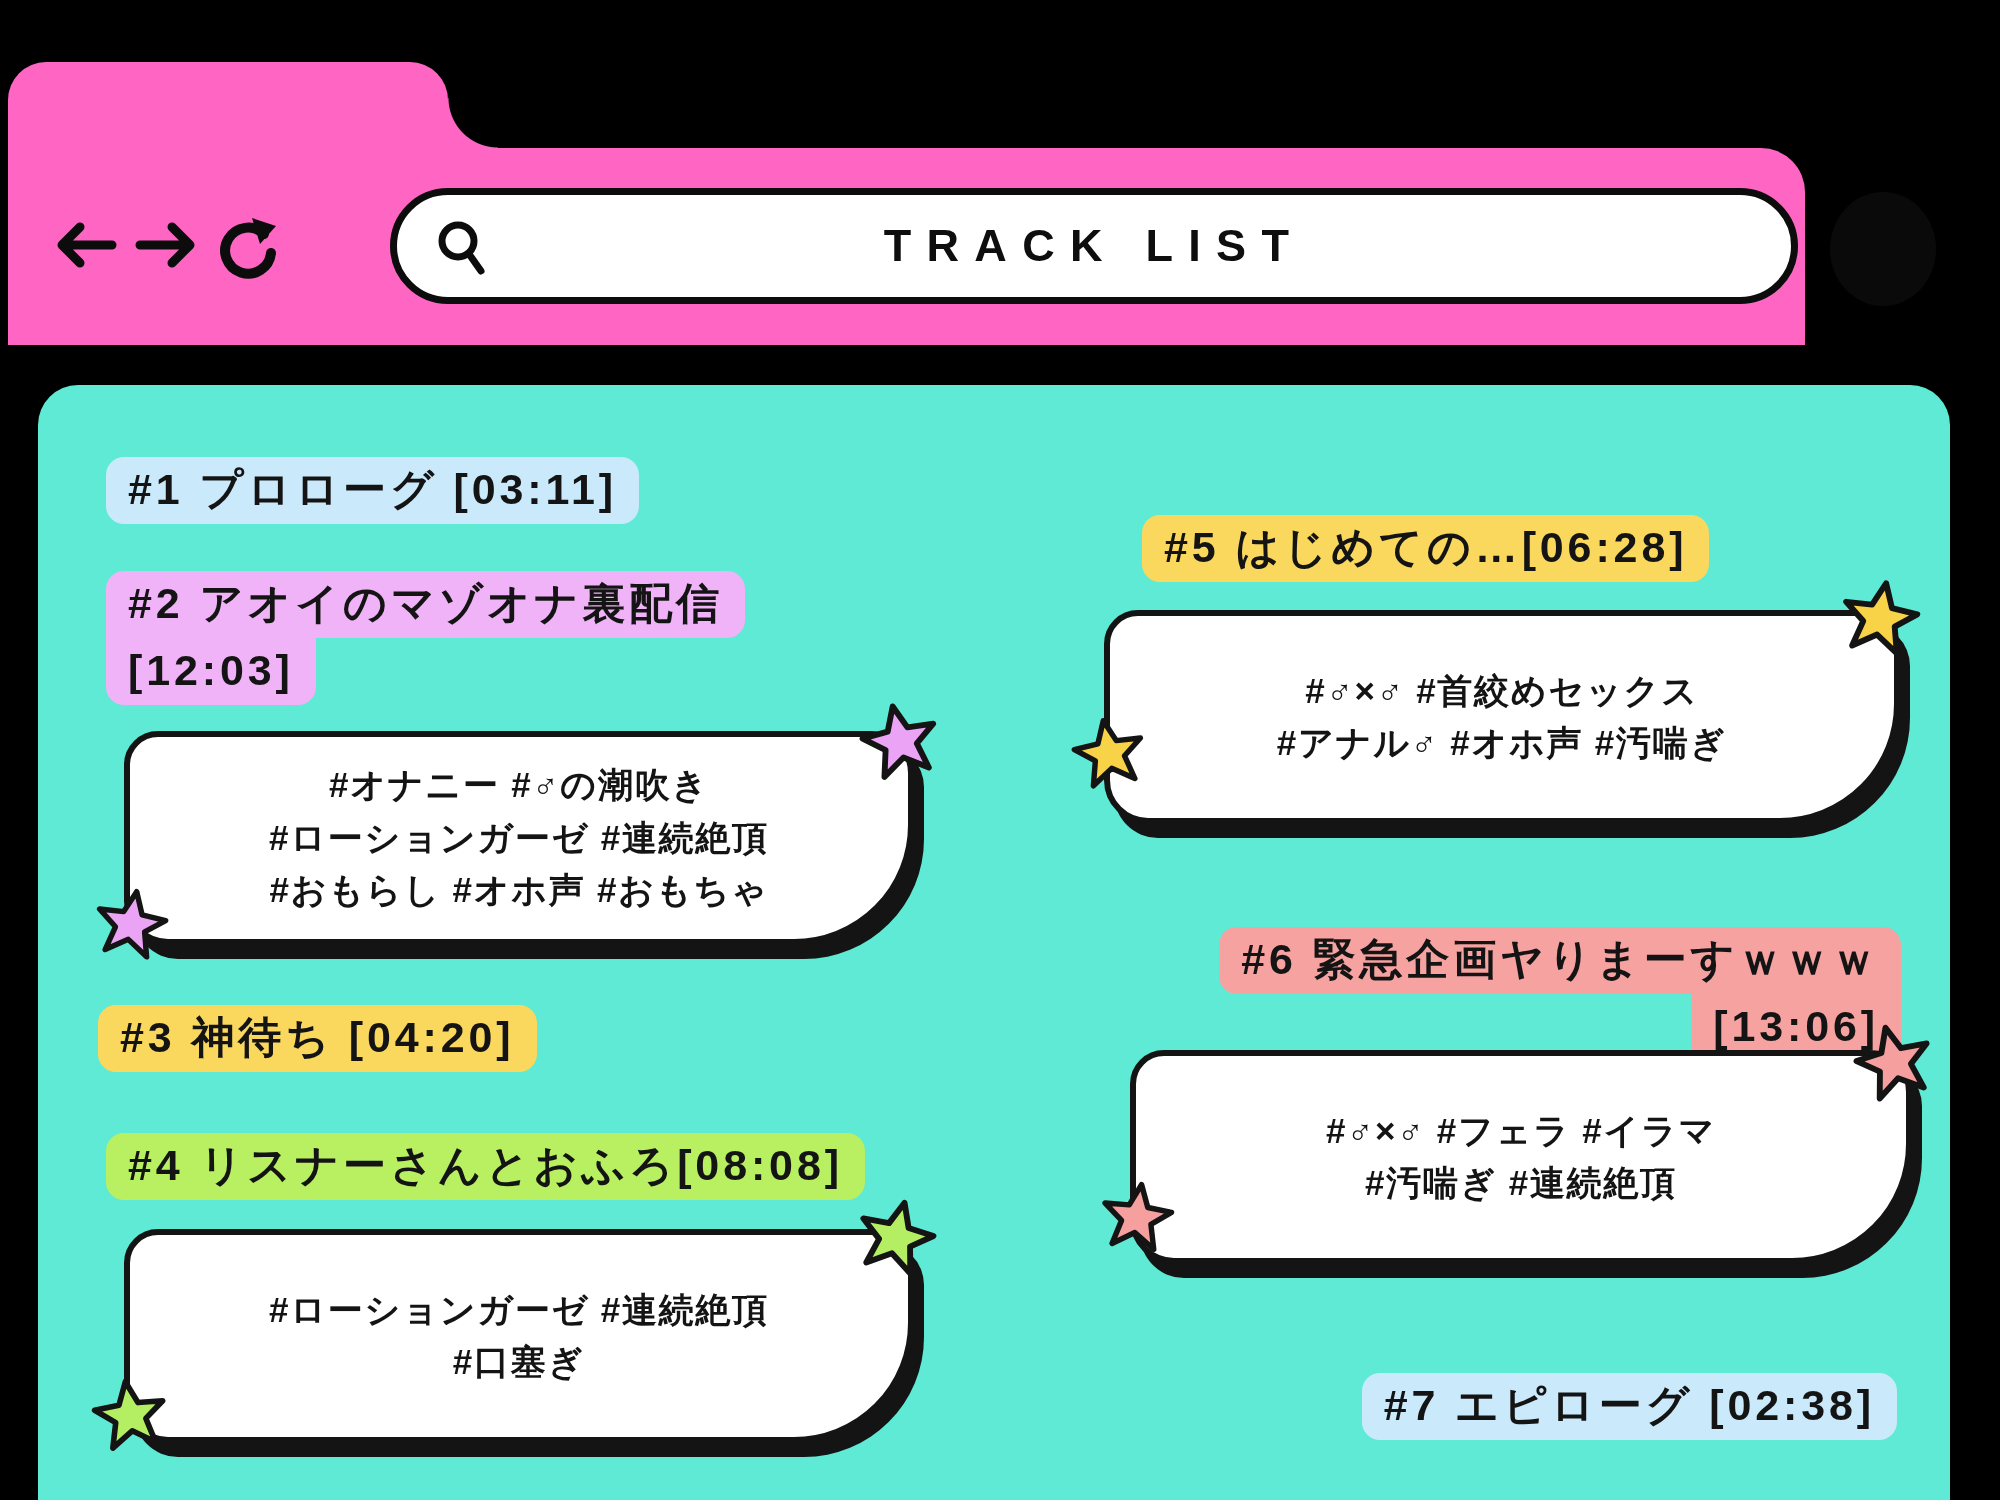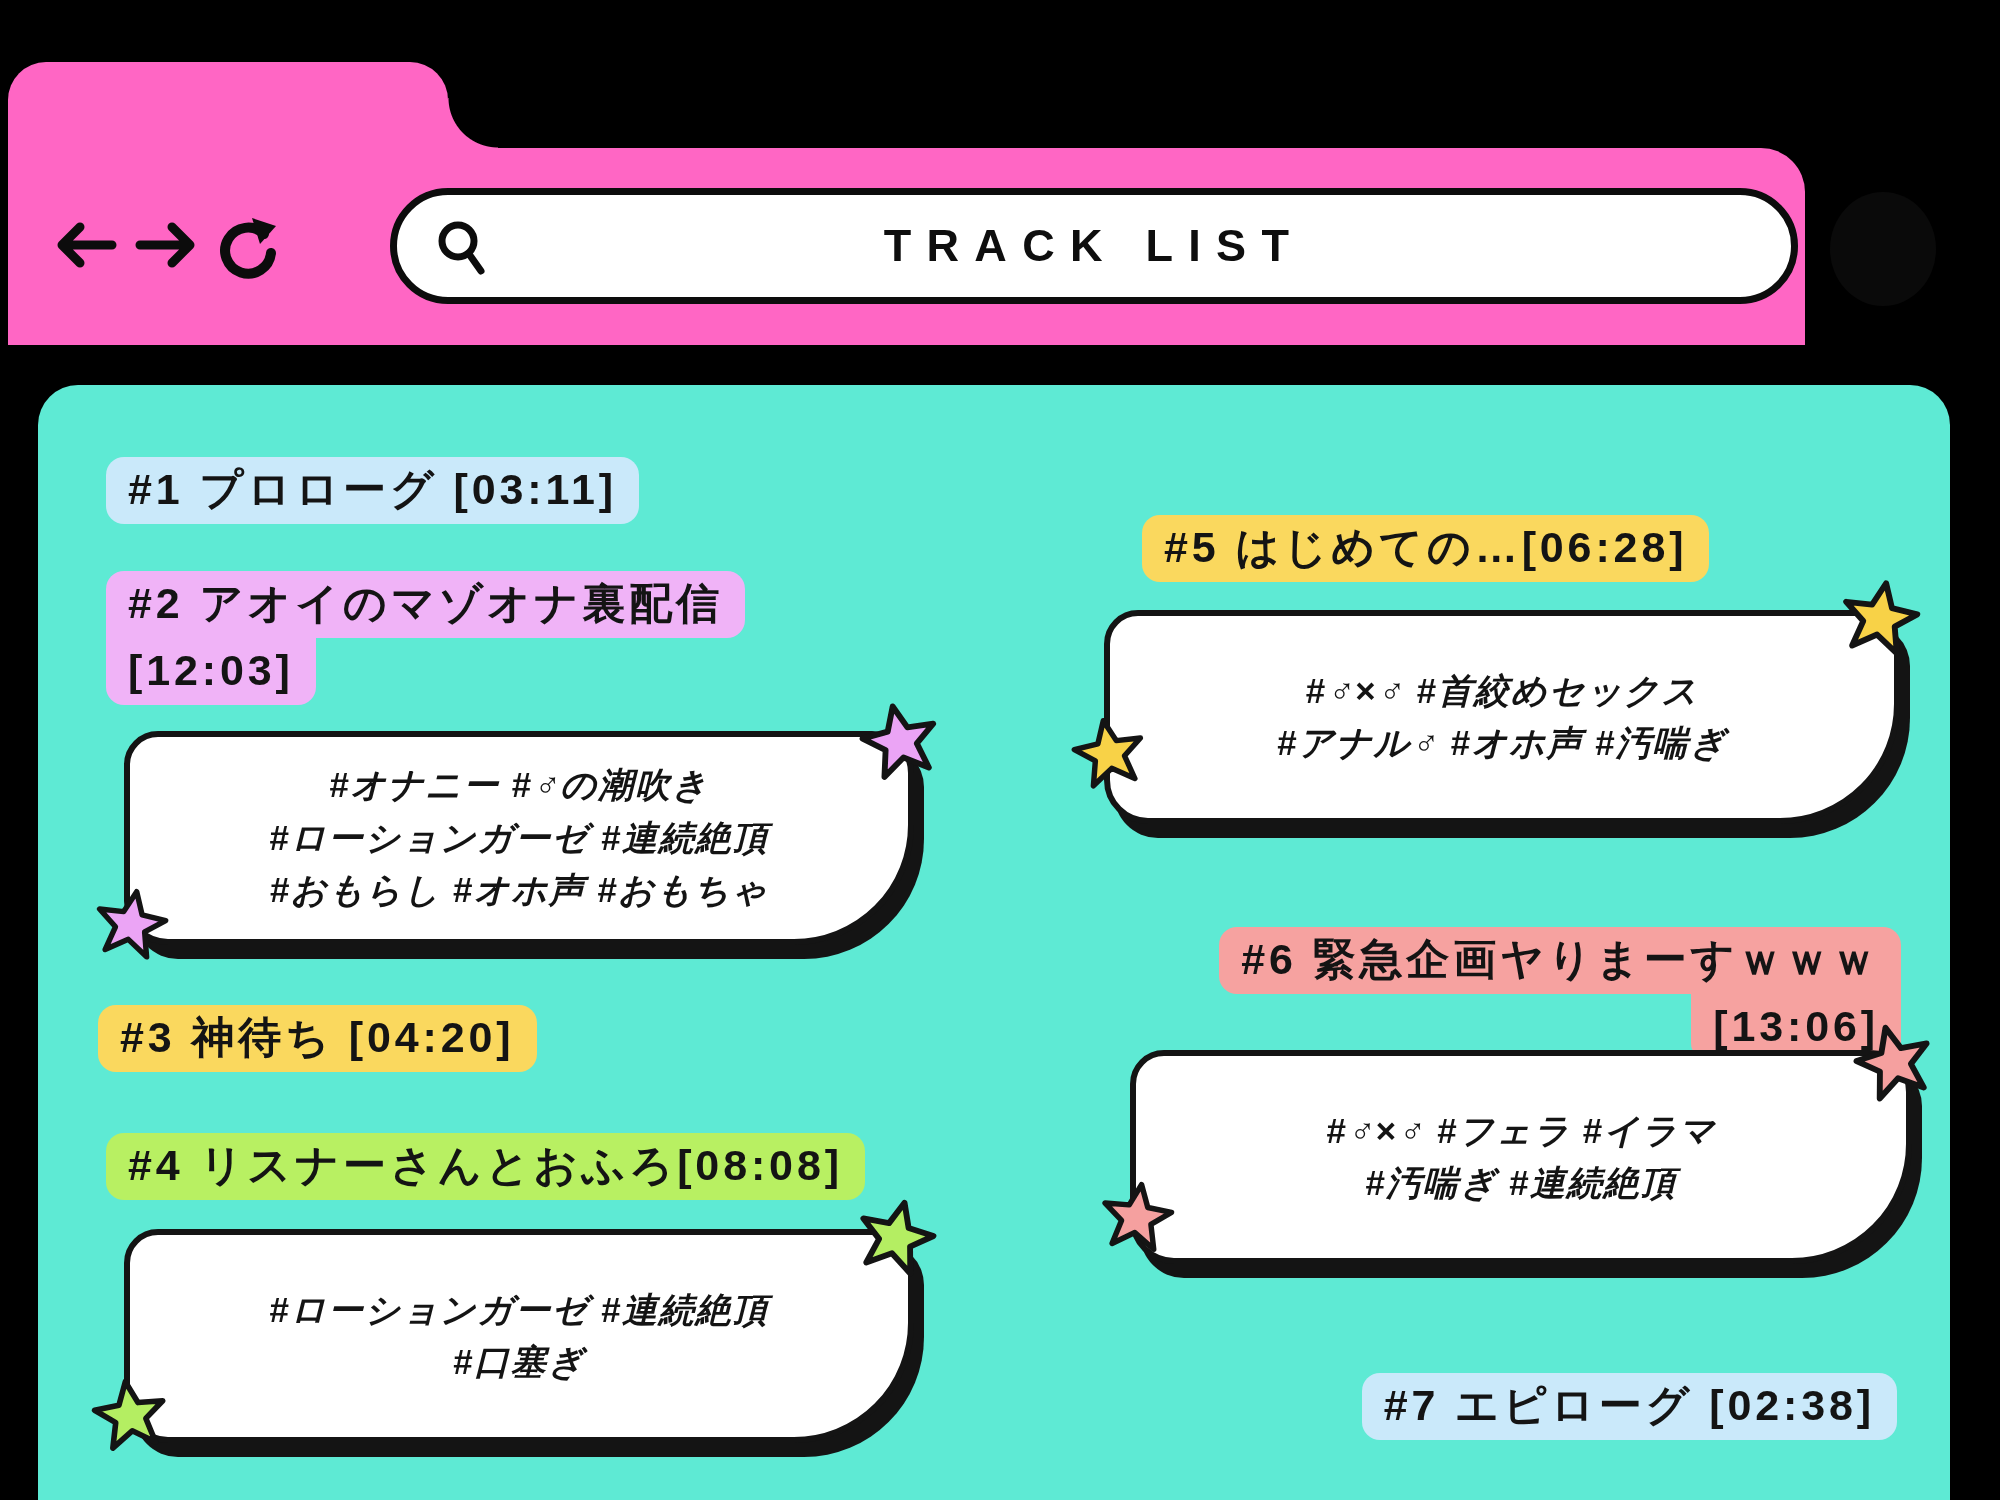--- a/index.html
+++ b/index.html
@@ -54,21 +54,21 @@
   .hdr .ml-first-left{border-radius:18px 18px 18px 0;}
   .hdr .ml-last-left{border-radius:0 0 18px 18px;}
   .hdr .ml-first-right{border-radius:18px 18px 0 18px;}
   .hdr .ml-last-right{border-radius:0 0 18px 18px;}
 
   .bubble{
     position:absolute;background:#fff;border:6px solid #141414;
     border-radius:34px 42px 120px 44px;
     box-shadow:10px 14px 0 0 #141414;
     display:flex;flex-direction:column;align-items:center;justify-content:center;
-    gap:14px;box-sizing:border-box;font-style:italic;
+    gap:14px;box-sizing:border-box;
   }
   .bubble .tag-line{
     font-size:35px;font-weight:bold;color:#141414;letter-spacing:0.05em;
     white-space:nowrap;line-height:1.1;
   }
   .star{position:absolute;}
 
   svg{display:block;}
 </style>
 </head>

